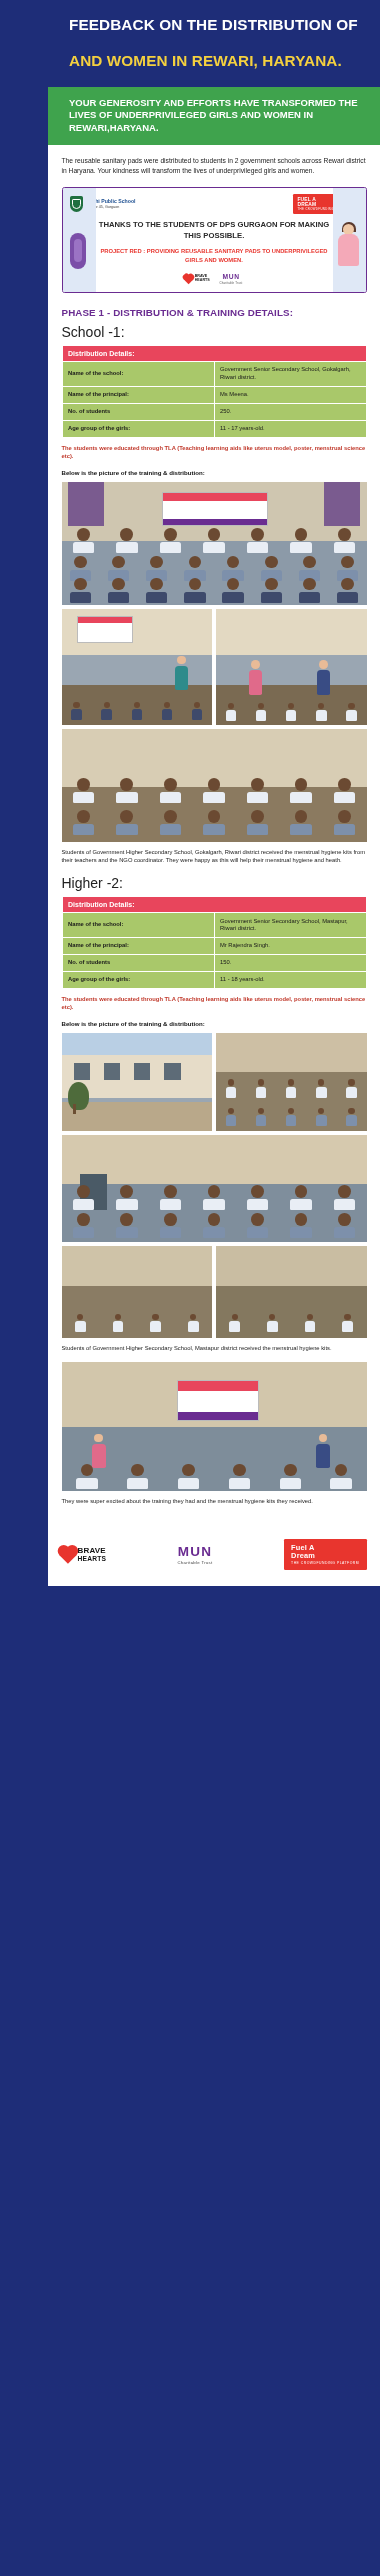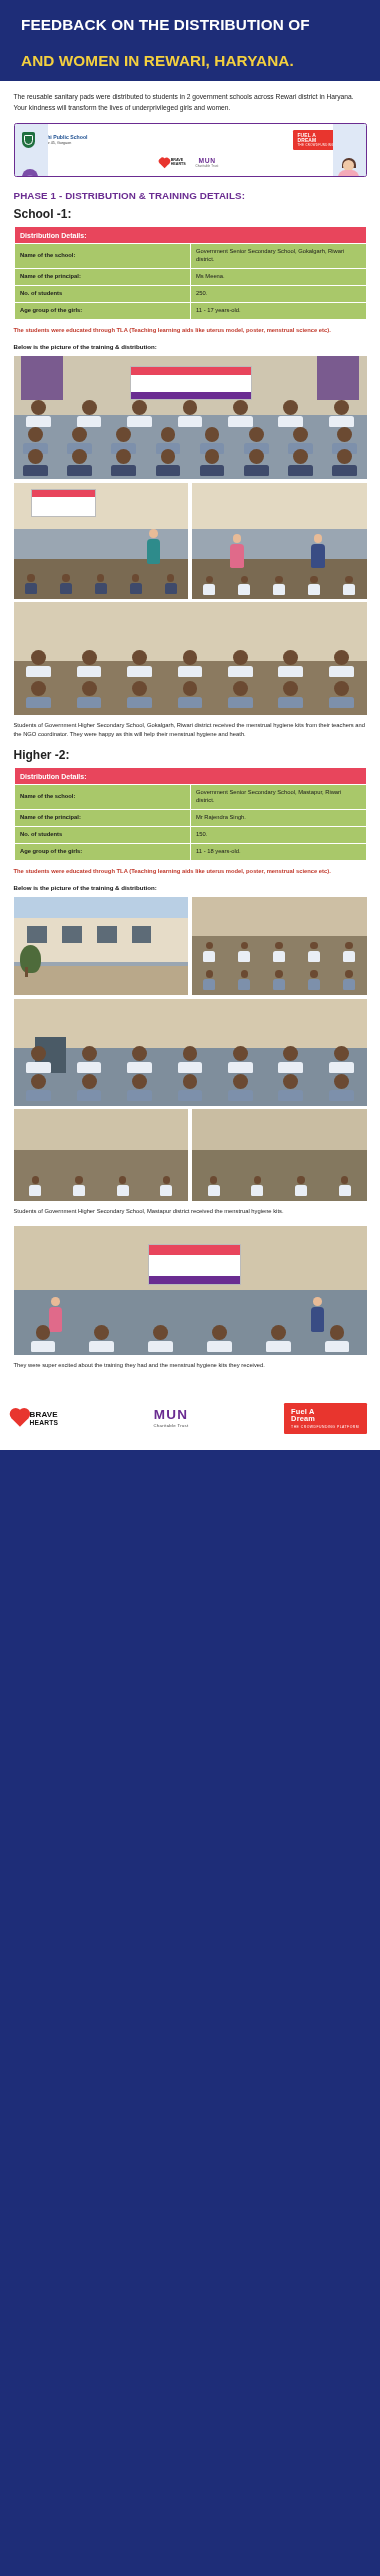--- a/index.html
+++ b/index.html
@@ -11,20 +11,21 @@
     width: 380px;
     font-family: "Liberation Sans", sans-serif;
     color: #1a1a1a;
   }
   .page {
     width: 380px;
     min-height: 2576px;
     background: #1e2d78;
     position: relative;
     box-sizing: border-box;
+    padding-left: 48px;
   }
 
   
   .header {
     padding: 16px 21px 11px 21px;
   }
   .header h1 {
     margin: 0;
     color: #ffffff;
     font-size: 15.3px;
@@ -187,22 +188,22 @@
   
   .phase-title {
     margin: 13.5px 0 6.1px 0;
     font-size: 9.8px;
     font-weight: bold;
     color: #6a2c91;
     letter-spacing: 0.1px;
   }
   .school-title {
     margin: 2.5px 0 4.9px 0;
-    font-size: 12px;
-    font-weight: bold;
+    font-size: 14px;
+    font-weight: normal;
     color: #222;
   }
 
   
   .dist-table {
     width: 100%;
     border-collapse: collapse;
     margin-bottom: 6.1px;
     table-layout: fixed;
   }
@@ -330,20 +331,23 @@
 <div class="page">
 
   <div class="header">
     <h1>
       <span>FEEDBACK ON THE DISTRIBUTION OF</span><br>
       <br>
       <span class="accent">AND WOMEN IN REWARI, HARYANA.</span>
     </h1>
   </div>
 
+  <div class="green-banner">
+    <p>YOUR GENEROSITY AND EFFORTS HAVE TRANSFORMED THE LIVES OF UNDERPRIVILEGED GIRLS AND WOMEN IN REWARI,HARYANA.</p>
+  </div>
 
   <div class="white-body">
 
     <p class="intro">The reusable sanitary pads were distributed to students in 2 government schools across Rewari district in Haryana. Your kindness will transform the lives of underprivileged girls and women.</p>
 
     <div class="thanks-card">
       <div class="card-deco-left">
         <div class="pad-shape"></div>
       </div>
       <div class="card-deco-right">
@@ -362,20 +366,27 @@
             <div class="l2">Sector 45, Gurgaon</div>
           </div>
         </div>
         <div class="fad-logo">
           <span>FUEL A</span><br>
           <span>DREAM</span>
           <span class="small">THE CROWDFUNDING PLATFORM</span>
         </div>
       </div>
 
+      <div class="thanks-body">
+        <div class="t1">THANKS TO THE STUDENTS OF DPS GURGAON FOR MAKING THIS POSSIBLE.</div>
+        <div class="t2">
+          <span>PROJECT RED :</span>
+          <span>PROVIDING REUSABLE SANITARY PADS TO UNDERPRIVILEGED GIRLS AND WOMEN.</span>
+        </div>
+      </div>
 
       <div class="thanks-foot">
         <div class="bh-mini">
           <div class="bh-heart"></div>
           <div class="txt">
             <div>BRAVE</div>
             <div>HEARTS</div>
           </div>
         </div>
         <div class="mun-mini">

